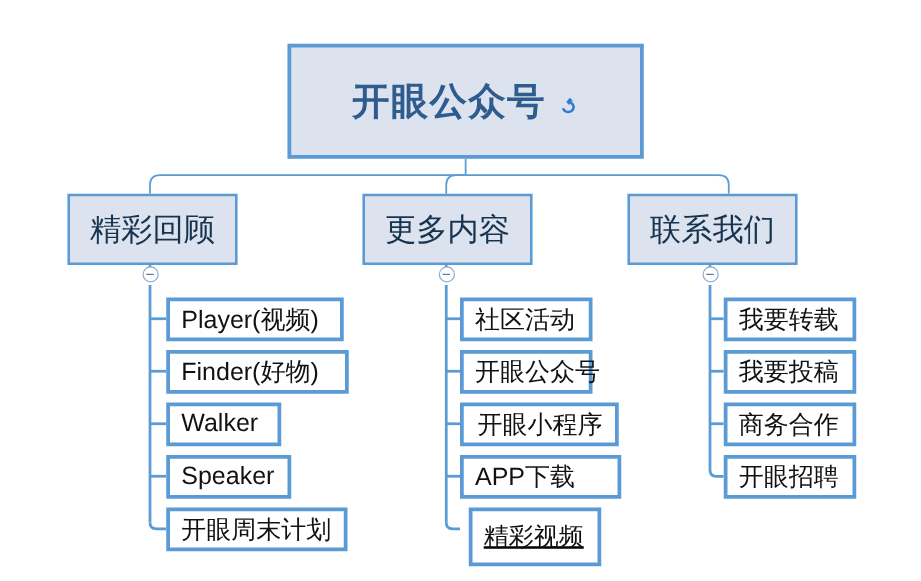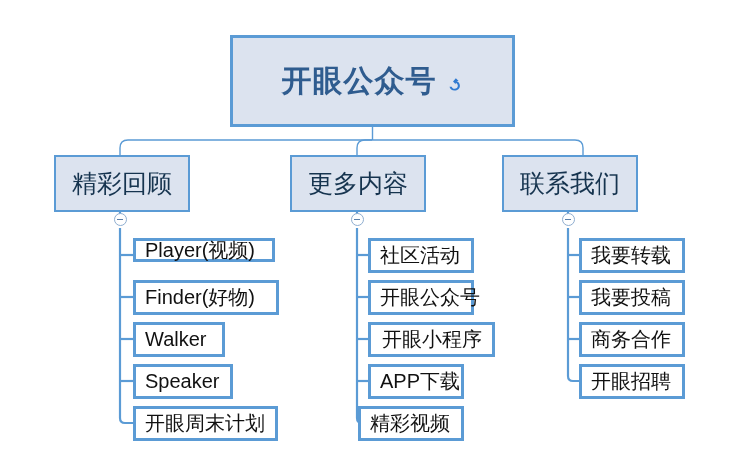--- a/index.html
+++ b/index.html
@@ -157,21 +157,21 @@
   <div class="node level2" style="left:290px; top:155px; width:136px; height:57px;">
     <span class="level2-label">更多内容</span>
   </div>
   <div class="collapse-btn" style="left:350.5px; top:213px;"></div>
 
   <div class="node level2" style="left:502px; top:155px; width:136px; height:57px;">
     <span class="level2-label">联系我们</span>
   </div>
   <div class="collapse-btn" style="left:561.5px; top:213px;"></div>
 
-  <div class="node level3" style="left:133px; top:238px; width:142px; height:24px;">
+  <div class="node level3" style="left:133px; top:238px; width:142px; height:35px;">
     <span class="level3-label">Player(视频)</span>
   </div>
   <div class="node level3" style="left:133px; top:280px; width:146px; height:35px;">
     <span class="level3-label">Finder(好物)</span>
   </div>
   <div class="node level3" style="left:133px; top:322px; width:92px; height:35px;">
     <span class="level3-label">Walker</span>
   </div>
   <div class="node level3" style="left:133px; top:364px; width:100px; height:35px;">
     <span class="level3-label">Speaker</span>
@@ -182,24 +182,24 @@
 
   <div class="node level3" style="left:368px; top:238px; width:106px; height:35px;">
     <span class="level3-label">社区活动</span>
   </div>
   <div class="node level3" style="left:368px; top:280px; width:106px; height:35px;">
     <span class="level3-label">开眼公众号</span>
   </div>
   <div class="node level3" style="left:368px; top:322px; width:127px; height:35px;justify-content:center;">
     <span class="level3-label">开眼小程序</span>
   </div>
-  <div class="node level3" style="left:368px; top:364px; width:96px; height:35px;">
+  <div class="node level3" style="left:368px; top:364px; width:129px; height:35px;">
     <span class="level3-label">APP下载</span>
   </div>
-  <div class="node level3" style="left:358px; top:406px; width:106px; height:35px;">
+  <div class="node level3" style="left:375px; top:406px; width:106px; height:47px;text-decoration:underline;">
     <span class="level3-label">精彩视频</span>
   </div>
 
   <div class="node level3" style="left:579px; top:238px; width:106px; height:35px;">
     <span class="level3-label">我要转载</span>
   </div>
   <div class="node level3" style="left:579px; top:280px; width:106px; height:35px;">
     <span class="level3-label">我要投稿</span>
   </div>
   <div class="node level3" style="left:579px; top:322px; width:106px; height:35px;">

